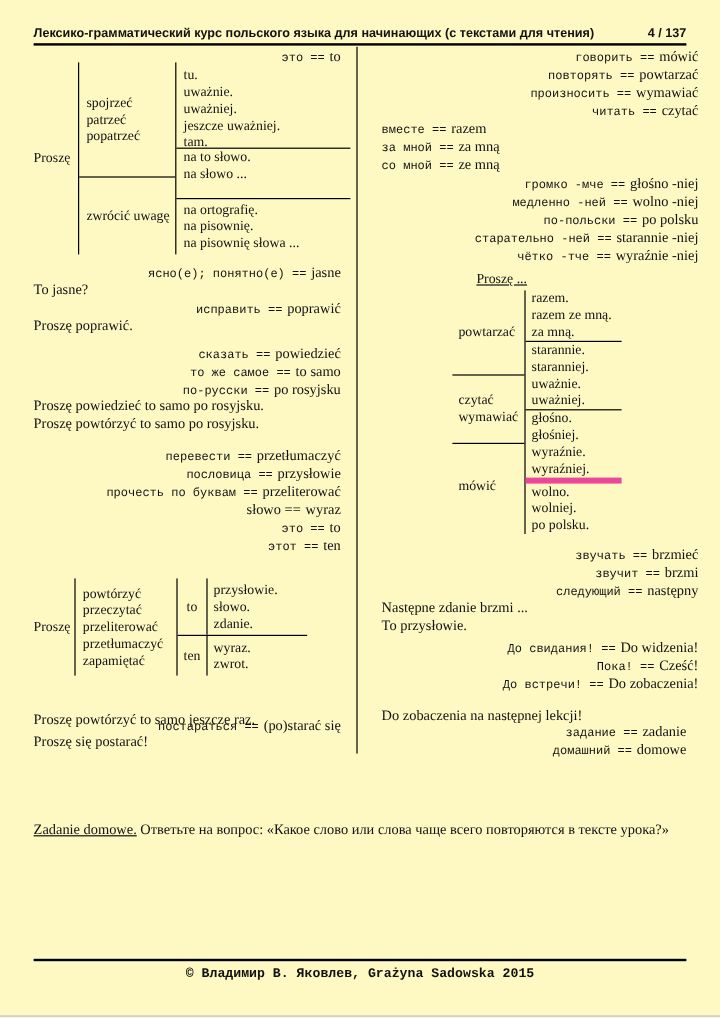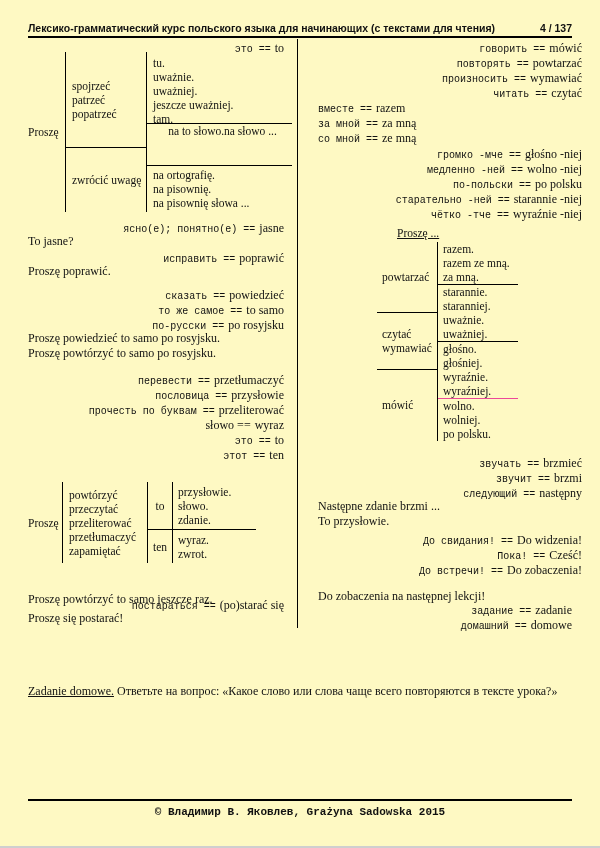--- a/index.html
+++ b/index.html
@@ -27,21 +27,21 @@
   .vc{display:flex;flex-direction:column;justify-content:center;}
   
   #t1{left:28px;top:52px;}
   #t1 .a{width:37px;border-right:1px solid #000;}
   #t1 .b{width:80px;border-right:1px solid #000;display:flex;flex-direction:column;}
   #t1 .b1{height:95px;border-bottom:1px solid #000;padding-left:6px;}
   #t1 .b2{height:64px;padding-left:6px;}
   #t1 .c{width:145px;display:flex;flex-direction:column;}
   #t1 .c > div{padding-left:6px;}
   #t1 .c1{height:72px;border-bottom:1px solid #000;padding-top:4px;box-sizing:border-box;}
-  #t1 .c2{height:41px;border-bottom:1px solid #000;display:flex;flex-direction:row;justify-content:center;}
+  #t1 .c2{height:41px;border-bottom:1px solid #000;display:flex;flex-direction:column;}
   #t1 .c3{height:46px;display:flex;flex-direction:column;justify-content:center;}
   
   #t2{left:28px;top:482px;}
   #t2 .a{width:34px;border-right:1px solid #000;}
   #t2 .b{width:85px;border-right:1px solid #000;padding-left:6px;box-sizing:border-box;}
   #t2 .rp{display:flex;flex-direction:column;}
   #t2 .g{display:flex;}
   #t2 .g1{height:47px;border-bottom:1px solid #000;}
   #t2 .g2{height:33px;}
   #t2 .pron{width:24px;border-right:1px solid #000;text-align:center;}
@@ -51,21 +51,21 @@
   #t3{left:377px;top:242px;}
   #t3 .l{width:60px;border-right:1px solid #000;display:flex;flex-direction:column;}
   #t3 .l > div{padding-left:5px;}
   #t3 .l1{height:70px;border-bottom:1px solid #000;}
   #t3 .l2{height:56px;border-bottom:1px solid #000;}
   #t3 .l3{height:70px;}
   #t3 .r{width:80px;display:flex;flex-direction:column;}
   #t3 .r > div{padding-left:5px;}
   #t3 .r1{height:42px;border-bottom:1px solid #000;}
   #t3 .r2{height:56px;border-bottom:1px solid #000;}
-  #t3 .r3{height:56px;border-bottom:1px solid #ec4899;}
+  #t3 .r3{height:56px;border-bottom:5px solid #ec4899;}
   #t3 .r4{height:42px;}
   
   #hw{left:28px;top:684px;font-size:12px;white-space:nowrap;}
   #hw .hwt{text-decoration:underline;}
   #frule{left:28px;right:28px;top:799px;height:2px;background:#000;position:absolute;}
   #fcopy{left:0;right:0;top:806px;text-align:center;position:absolute;
          font-family:"Liberation Mono",monospace;font-weight:bold;font-size:11px;}
   #pedge{position:absolute;left:0;right:0;bottom:0;height:2px;background:#cfcfcf;}
 </style>
 </head>

